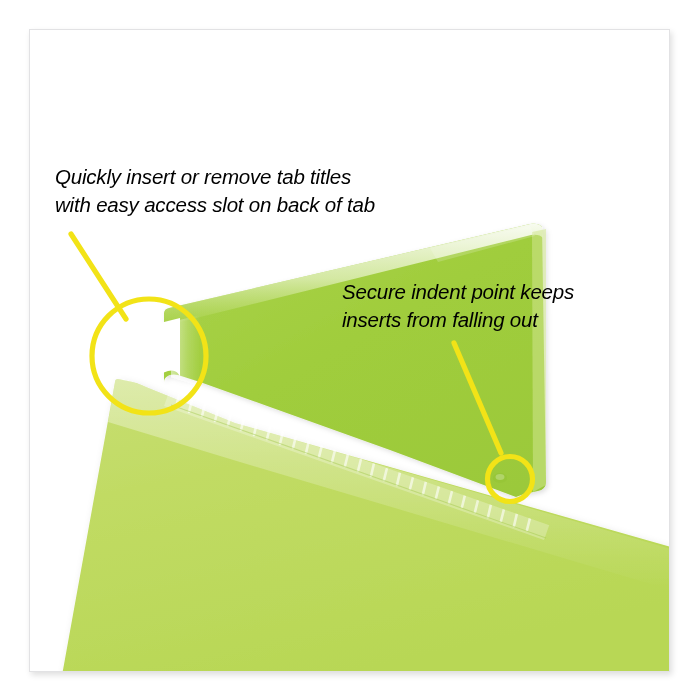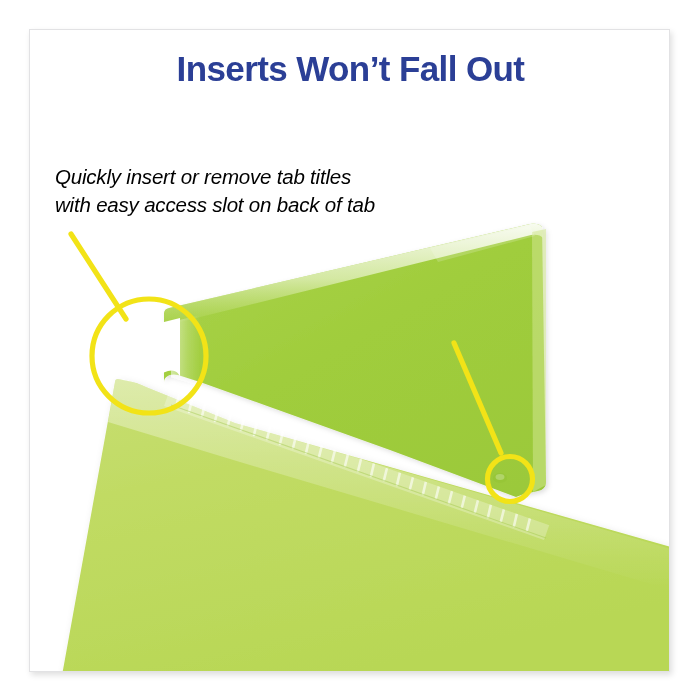--- a/index.html
+++ b/index.html
@@ -241,20 +241,21 @@
           <circle cx="119" cy="326" r="57"></circle>
         </g>
 
         <g fill="none" stroke="#f2e317" stroke-width="5.2" stroke-linecap="round">
           <line x1="424" y1="313" x2="471" y2="423"></line>
           <circle cx="480" cy="449" r="22.5"></circle>
         </g>
       </svg>
     </div>
 
-    <div id="headline">Inserts Won’t Fall Out</div>
 
     <div class="callout-text" id="callout-left-text">Quickly insert or remove tab titles
 with easy access slot on back of tab</div>
 
+    <div class="callout-text" id="callout-right-text">Secure indent point keeps
+inserts from falling out</div>
 
   </div>
 </div>
 
 </body></html>

